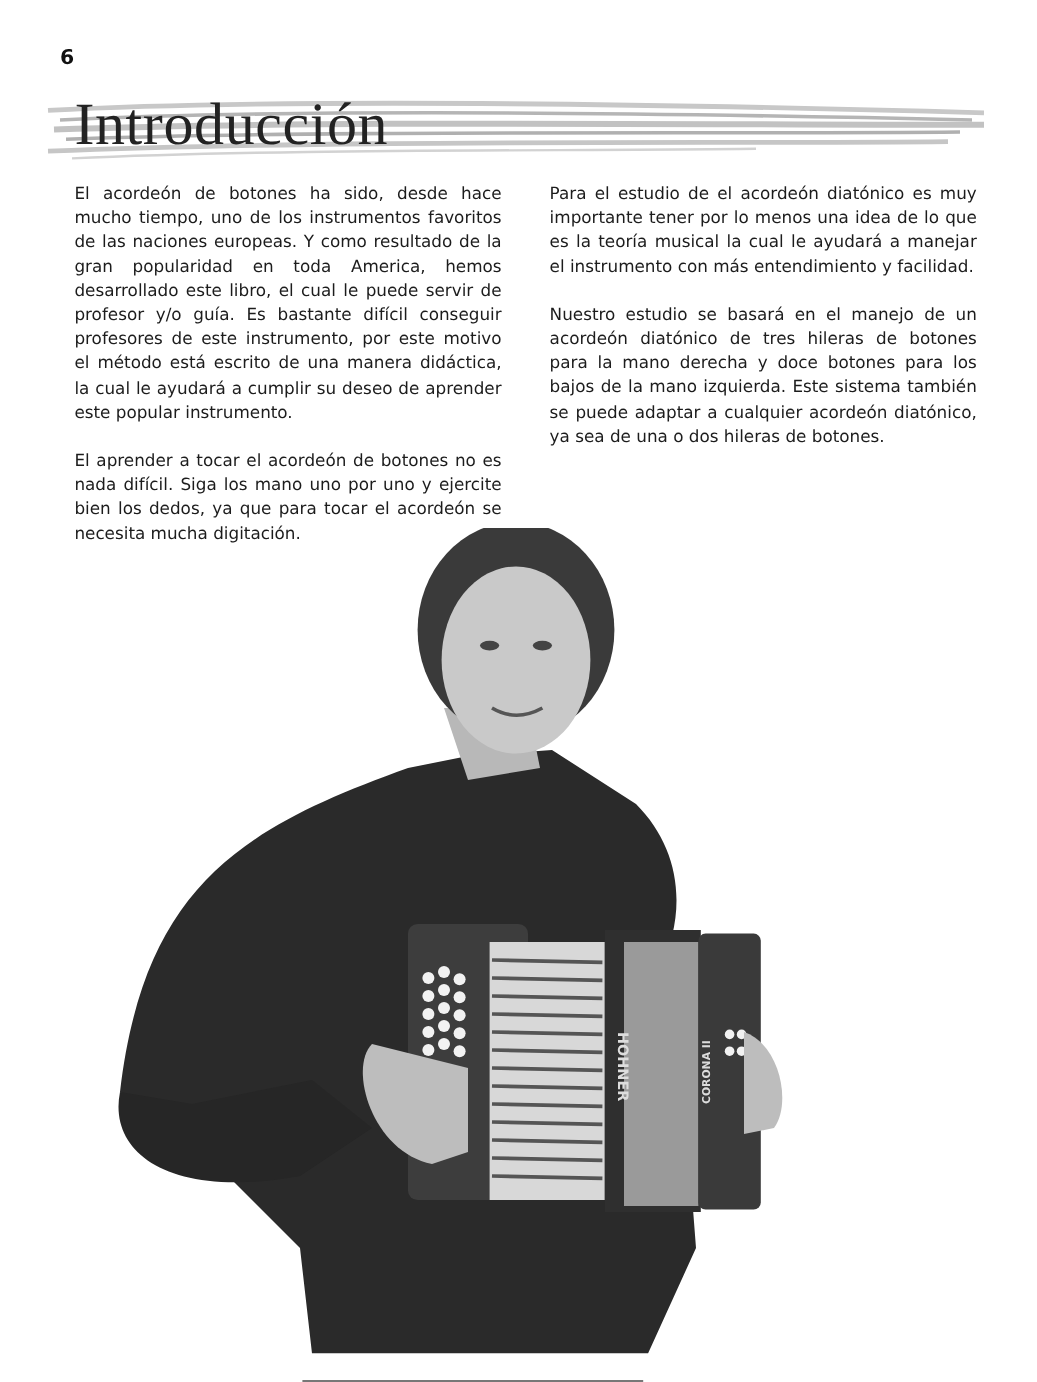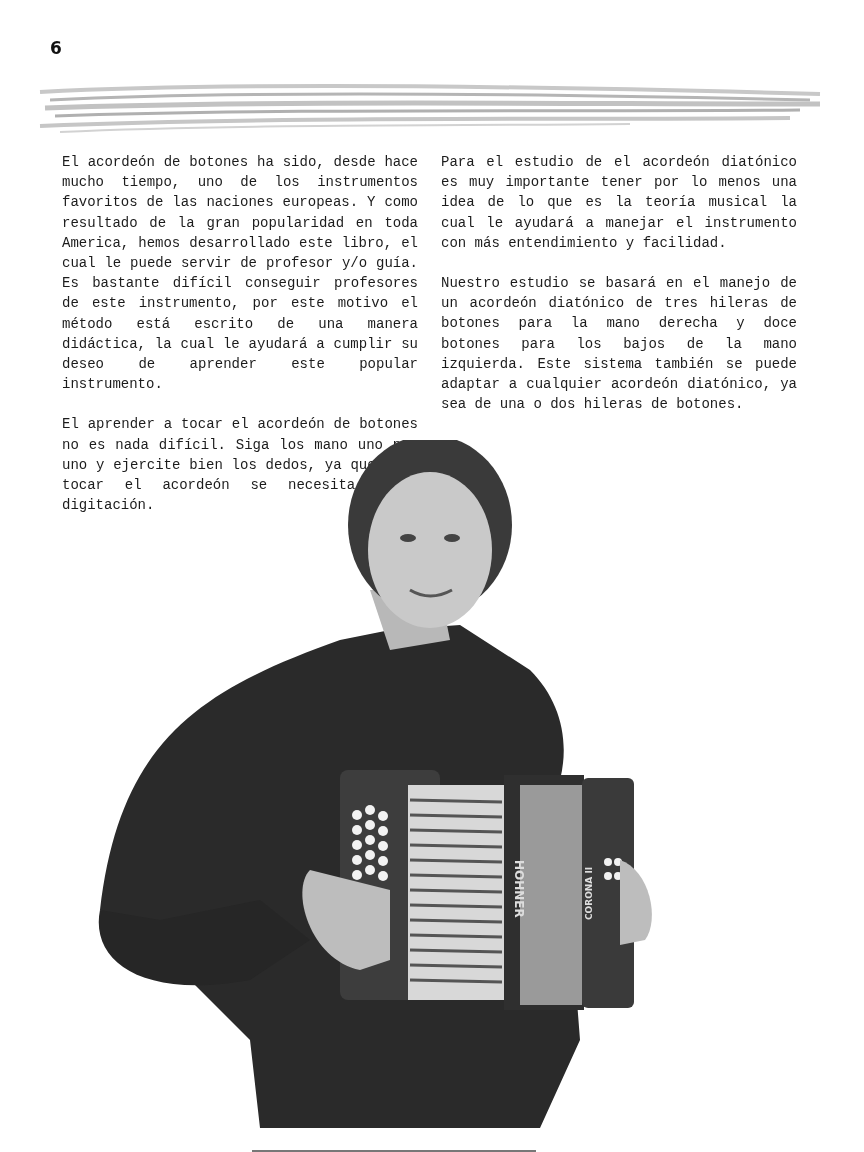--- a/index.html
+++ b/index.html
@@ -4,41 +4,42 @@
 <style>
   html, body { margin: 0; padding: 0; background: #ffffff; }
   body { width: 864px; height: 1152px; position: relative; overflow: hidden;
          font-family: "DejaVu Sans", "Liberation Sans", sans-serif; color: #1a1a1a; }
   .page-number { position: absolute; left: 50px; top: 38px; font-size: 17px; font-weight: bold; color: #111; }
   .title-wrap { position: absolute; left: 30px; top: 78px; width: 800px; height: 60px; }
   .title-wrap svg { position: absolute; left: 0; top: 0; }
   .title { position: absolute; left: 32px; top: 0px; font-family: "Liberation Serif", "DejaVu Serif", serif;
            font-size: 50px; color: #222; letter-spacing: 0.5px; line-height: 1; }
   .col { position: absolute; top: 152px; width: 356px; font-size: 14px; line-height: 20.2px;
-         text-align: justify; color: #1c1c1c; font-family: Liberation Mono, monospace; }
+         text-align: justify; color: #1c1c1c; }
   .col.left { left: 62px; }
-  .col.right { left: 441px; }
+  .col.right { left: 458px; }
   .col p { margin: 0 0 20px 0; }
   .photo { position: absolute; left: 60px; top: 440px; width: 744px; height: 688px; }
   .rule { position: absolute; left: 252px; top: 1150px; width: 284px; height: 2px; background: #777; }
 </style>
 </head>
 <body>
 
 <div class="page-number">6</div>
 
 <div class="title-wrap">
   <svg width="800" height="60" viewBox="0 0 800 60">
     <path d="M10 14 C 200 4, 500 8, 790 16" stroke="#c8c8c8" stroke-width="4" fill="none"></path>
     <path d="M20 22 C 220 12, 520 16, 780 22" stroke="#b5b5b5" stroke-width="3" fill="none"></path>
     <path d="M15 30 C 240 22, 540 26, 790 26" stroke="#c2c2c2" stroke-width="5" fill="none"></path>
     <path d="M25 38 C 250 30, 560 34, 770 32" stroke="#b0b0b0" stroke-width="3" fill="none"></path>
     <path d="M10 48 C 260 38, 560 42, 760 40" stroke="#c6c6c6" stroke-width="4" fill="none"></path>
     <path d="M30 54 C 200 46, 420 48, 600 46" stroke="#d2d2d2" stroke-width="2" fill="none"></path>
   </svg>
+  <div class="title">Introducción</div>
 </div>
 
 <div class="col left">
   <p>El acordeón de botones ha sido, desde hace mucho tiempo, uno de los instrumentos favoritos de las naciones europeas. Y como resultado de la gran popularidad en toda America, hemos desarrollado este libro, el cual le puede servir de profesor y/o guía. Es bastante difícil conseguir profesores de este instrumento, por este motivo el método está escrito de una manera didáctica, la cual le ayudará a cumplir su deseo de aprender este popular instrumento.</p>
   <p>El aprender a tocar el acordeón de botones no es nada difícil. Siga los mano uno por uno y ejercite bien los dedos, ya que para tocar el acordeón se necesita mucha digitación.</p>
 </div>
 
 <div class="col right">
   <p>Para el estudio de el acordeón diatónico es muy importante tener por lo menos una idea de lo que es la teoría musical la cual le ayudará a manejar el instrumento con más entendimiento y facilidad.</p>
   <p>Nuestro estudio se basará en el manejo de un acordeón diatónico de tres hileras de botones para la mano derecha y doce botones para los bajos de la mano izquierda. Este sistema también se puede adaptar a cualquier acordeón diatónico, ya sea de una o dos hileras de botones.</p>

